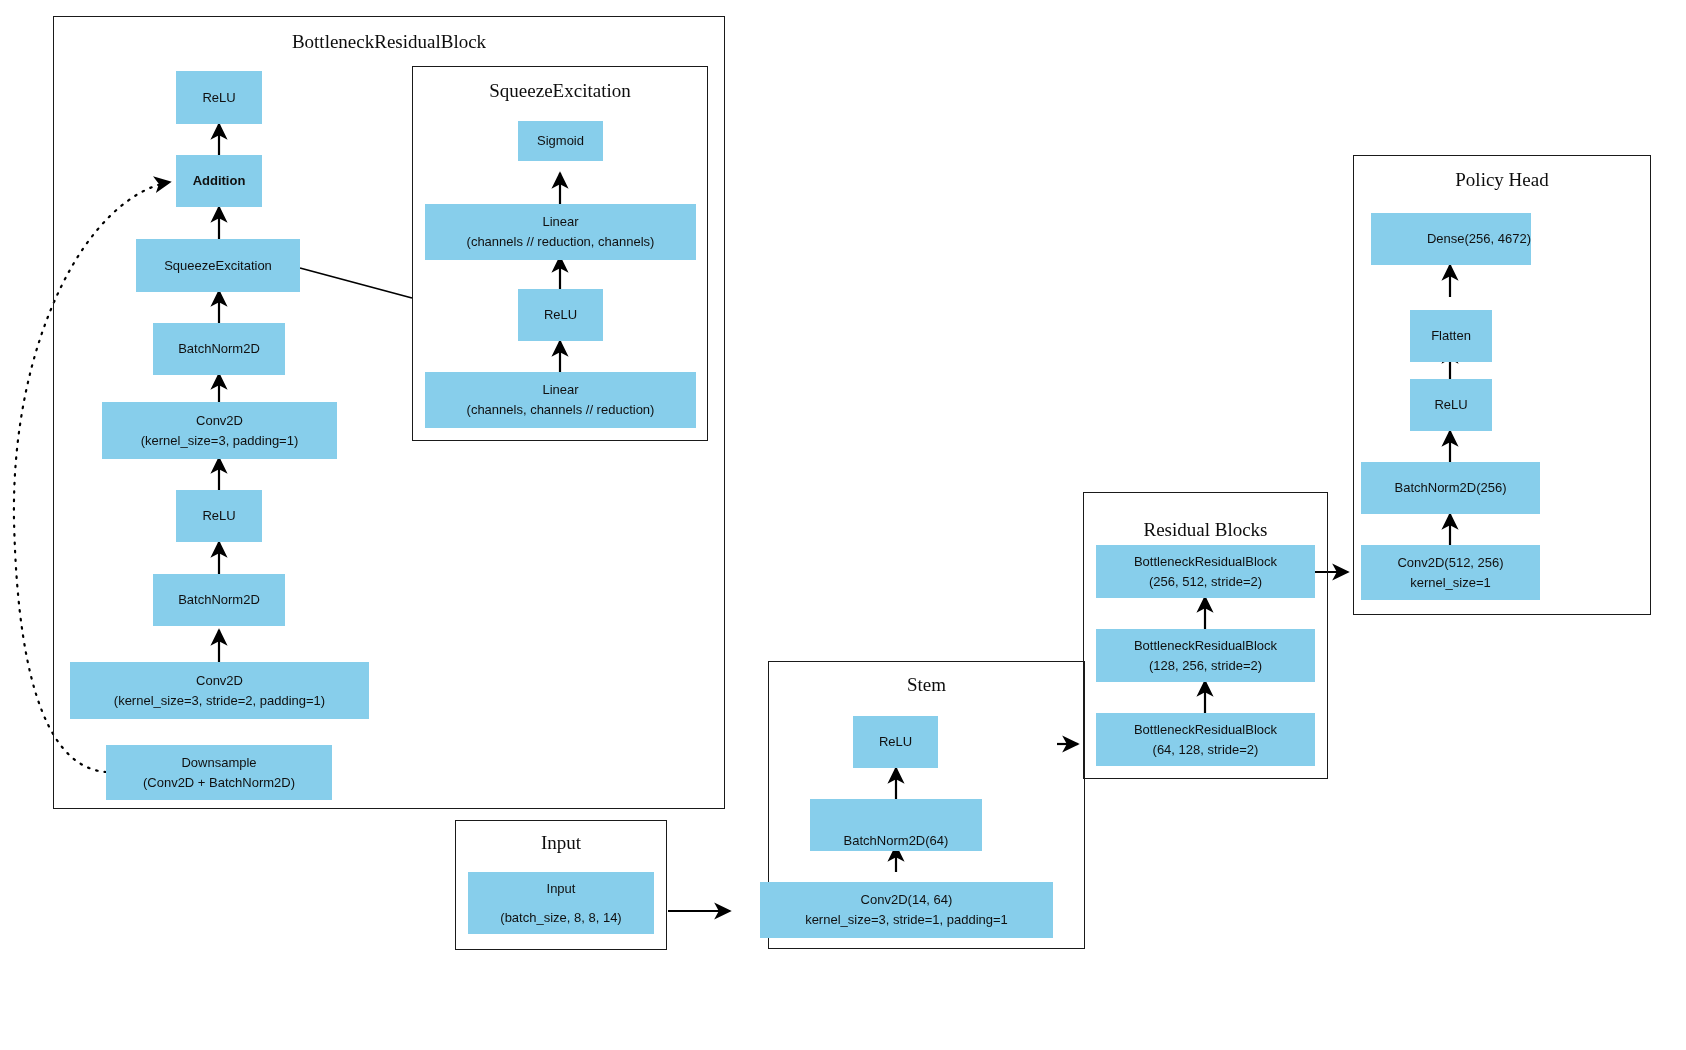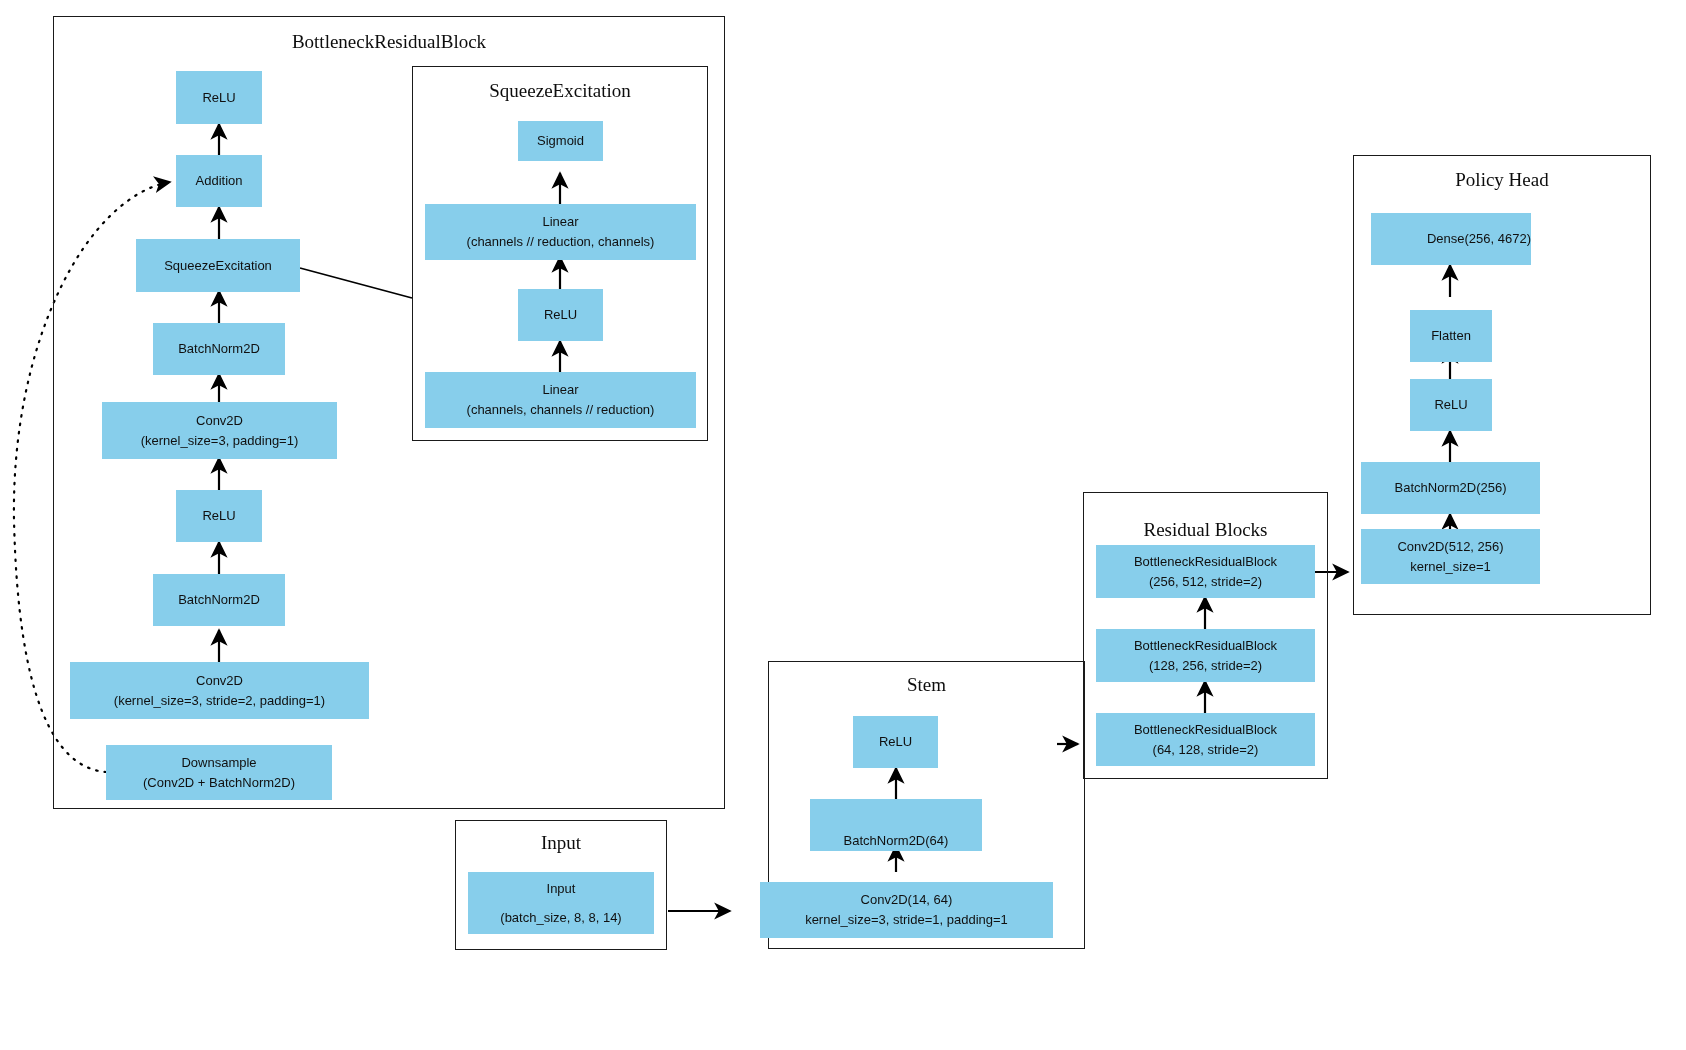--- a/index.html
+++ b/index.html
@@ -128,21 +128,21 @@
   </div>
 
   <div class="cluster" style="left:455px;top:820px;width:212px;height:130px;">
     <div class="cluster-title" style="top:11px;">Input</div>
   </div>
 
   <div class="node" style="left:176px;top:71px;width:86px;height:53px;">
     <span class="l1">ReLU</span>
   </div>
 
-  <div class="node" style="left:176px;top:155px;width:86px;height:52px;">
+  <div class="node" style="left:176px;top:155px;width:86px;height:52px;font-weight:bold;">
     <span class="l1">Addition</span>
   </div>
 
   <div class="node" style="left:136px;top:239px;width:164px;height:53px;">
     <span class="l1">SqueezeExcitation</span>
   </div>
 
   <div class="node" style="left:153px;top:323px;width:132px;height:52px;">
     <span class="l1">BatchNorm2D</span>
   </div>
@@ -197,21 +197,21 @@
   </div>
 
   <div class="node" style="left:1410px;top:379px;width:82px;height:52px;">
     <span class="l1">ReLU</span>
   </div>
 
   <div class="node" style="left:1361px;top:462px;width:179px;height:52px;">
     <span class="l1">BatchNorm2D(256)</span>
   </div>
 
-  <div class="node" style="left:1361px;top:529px;width:179px;height:55px;">
+  <div class="node" style="left:1361px;top:545px;width:179px;height:55px;">
     <span class="l1">Conv2D(512, 256)</span>
     <span class="l2">kernel_size=1</span>
   </div>
 
   <div class="node" style="left:1096px;top:545px;width:219px;height:53px;">
     <span class="l1">BottleneckResidualBlock</span>
     <span class="l2">(256, 512, stride=2)</span>
   </div>
 
   <div class="node" style="left:1096px;top:629px;width:219px;height:53px;">

